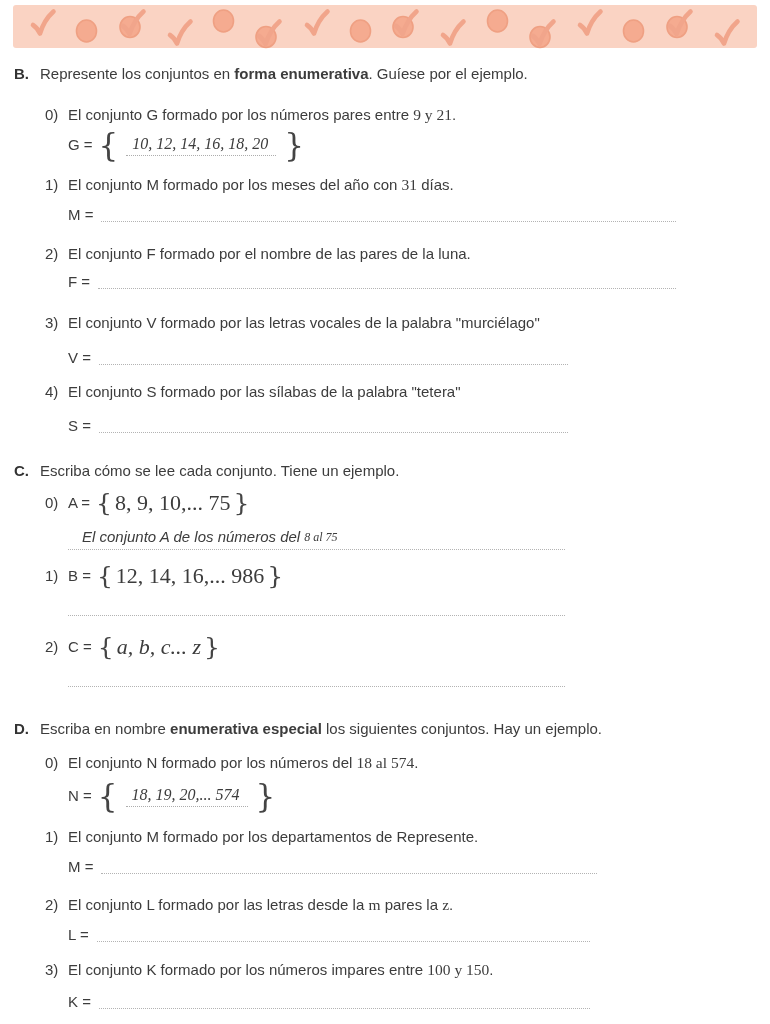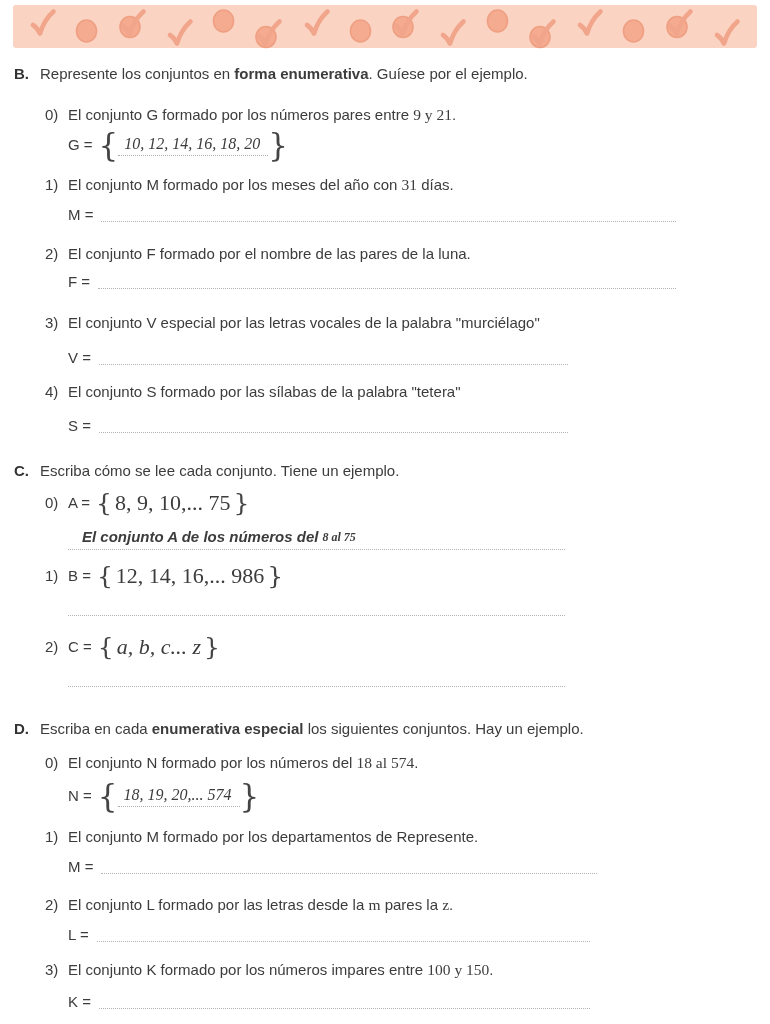--- a/index.html
+++ b/index.html
@@ -23,21 +23,21 @@
   .ans-label { white-space:nowrap; }
   .ans-line { flex:1; border-bottom:1px dotted #b3b3b3; height:16px; margin-left:8px; margin-bottom:3px; }
   .blank-line { position:absolute; border-bottom:1px dotted #b3b3b3; }
   
   .brace-row { align-items:center; height:30px; }
   .brace { font-family:"DejaVu Serif", serif; font-size:31px; font-weight:300; line-height:30px; color:#444; }
   .brace.sm { font-size:25px; line-height:26px; }
   .set-row { align-items:center; height:28px; }
   .fill {
     font-family:"Liberation Serif", serif; font-style:italic; font-size:16px;
-    border-bottom:1px dotted #adadad; padding:0 8px 1px 6px; margin:0 0; color:#3c3c3c;
+    border-bottom:1px dotted #adadad; padding:0 8px 1px 6px; margin:0 8px; color:#3c3c3c;
     white-space:nowrap;
   }
   .set-val { font-family:"Liberation Serif", serif; font-size:22px; padding:0 3px; white-space:nowrap; }
   .set-val.it { font-style:italic; }
   .eqgap { margin-right:6px; white-space:nowrap; }
   
   .c-ans { border-bottom:1px dotted #b3b3b3; align-items:flex-end; padding-bottom:2px; }
   .c-ans .a { font-style:italic; padding-left:14px; white-space:nowrap; }
   .c-ans .b { font-style:italic; font-family:"Liberation Serif", serif; font-size:12px; padding-left:4px; white-space:nowrap; }
   
@@ -141,21 +141,21 @@
     <span class="num">2)</span>
     <span class="txt">El conjunto F formado por el nombre de las pares de la luna.</span>
   </div>
   <div class="row ans-row" style="left:68px; top:272px; width:608px;">
     <span class="ans-label">F =</span>
     <span class="ans-line"></span>
   </div>
 
   <div class="row" style="left:45px; top:313px;">
     <span class="num">3)</span>
-    <span class="txt">El conjunto V especial por las letras vocales de la palabra "murciélago"</span>
+    <span class="txt">El conjunto V formado por las letras vocales de la palabra "murciélago"</span>
   </div>
   <div class="row ans-row" style="left:68px; top:348px; width:500px;">
     <span class="ans-label">V =</span>
     <span class="ans-line"></span>
   </div>
 
   <div class="row" style="left:45px; top:382px;">
     <span class="num">4)</span>
     <span class="txt">El conjunto S formado por las sílabas de la palabra "tetera"</span>
   </div>
@@ -169,21 +169,21 @@
     <span class="sec-text">Escriba cómo se lee cada conjunto. Tiene un ejemplo.</span>
   </div>
 
   <div class="row set-row" style="left:45px; top:489px;">
     <span class="num">0)</span>
     <span class="eqgap">A =</span>
     <span class="brace sm">{</span>
     <span class="set-val">8, 9, 10,... 75</span>
     <span class="brace sm">}</span>
   </div>
-  <div class="row c-ans" style="left:68px; top:527px; width:497px;font-weight:bold;">
+  <div class="row c-ans" style="left:68px; top:527px; width:497px;">
     <span class="a">El conjunto A de los números del</span>
     <span class="b">8 al 75</span>
   </div>
 
   <div class="row set-row" style="left:45px; top:562px;">
     <span class="num">1)</span>
     <span class="eqgap">B =</span>
     <span class="brace sm">{</span>
     <span class="set-val">12, 14, 16,... 986</span>
     <span class="brace sm">}</span>
@@ -194,21 +194,21 @@
     <span class="num">2)</span>
     <span class="eqgap">C =</span>
     <span class="brace sm">{</span>
     <span class="set-val it">a, b, c... z</span>
     <span class="brace sm">}</span>
   </div>
   <div class="blank-line" style="left:68px; top:671px; width:497px; height:16px;"></div>
 
   <div class="row" style="left:14px; top:719px;">
     <span class="sec-letter">D.</span>
-    <span class="sec-text"><span>Escriba en cada </span><b>enumerativa especial</b><span> los siguientes conjuntos. Hay un ejemplo.</span></span>
+    <span class="sec-text"><span>Escriba en nombre </span><b>enumerativa especial</b><span> los siguientes conjuntos. Hay un ejemplo.</span></span>
   </div>
 
   <div class="row" style="left:45px; top:753px;">
     <span class="num">0)</span>
     <span class="txt"><span>El conjunto N formado por los números del </span><span class="serif">18 al 574</span><span>.</span></span>
   </div>
   <div class="row brace-row" style="left:68px; top:781px;">
     <span class="eqgap">N =</span>
     <span class="brace">{</span>
     <span class="fill">18, 19, 20,... 574</span>

